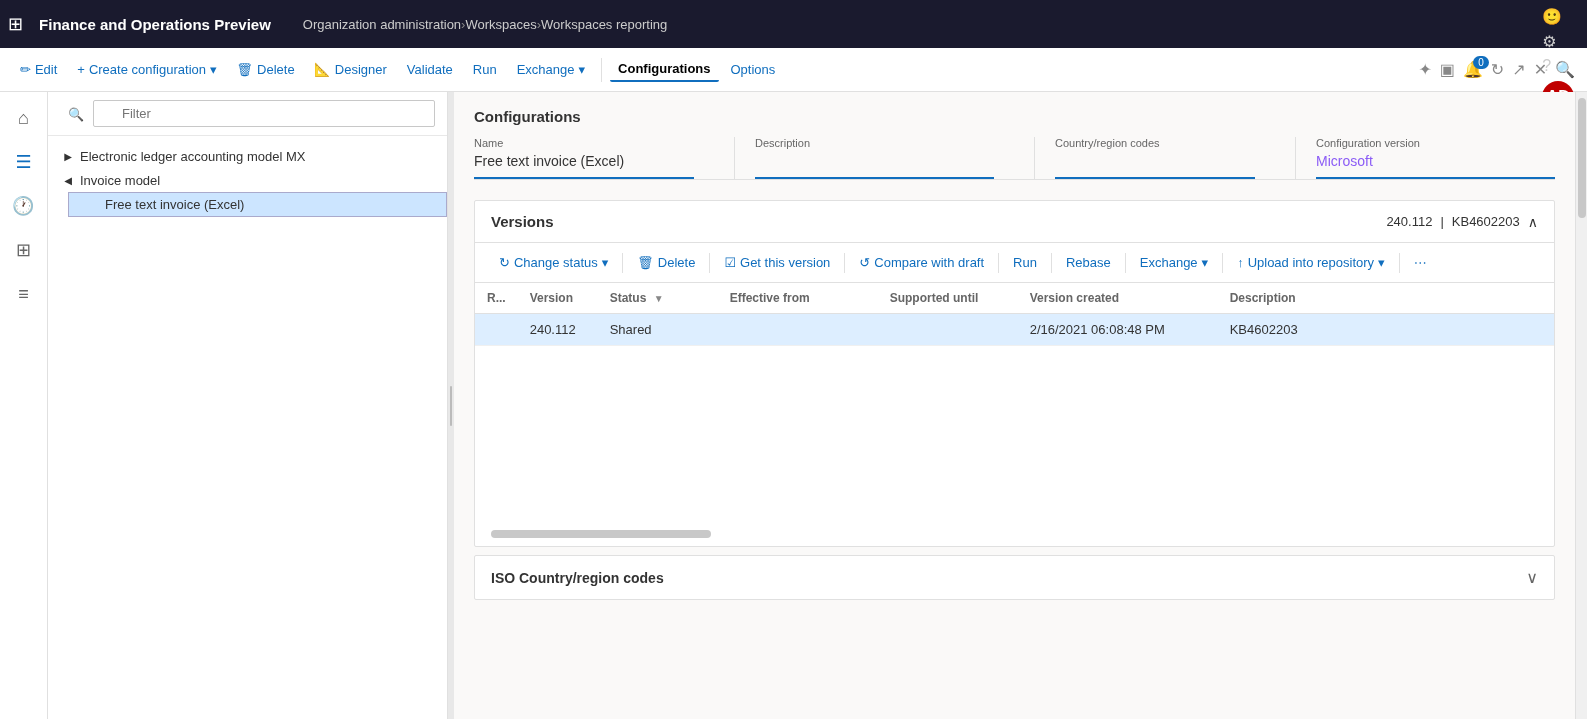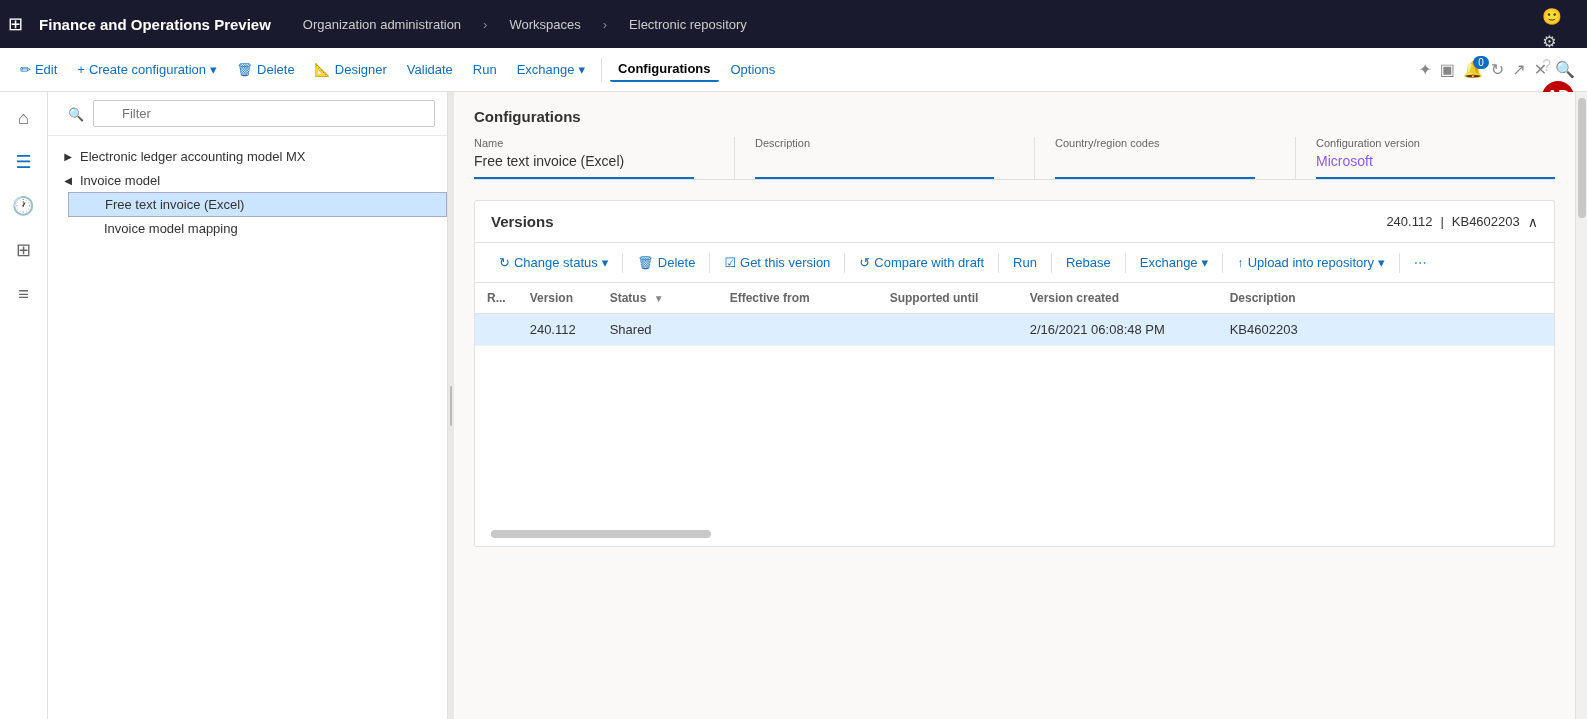--- a/index.html
+++ b/index.html
@@ -5,21 +5,21 @@
     * { box-sizing: border-box; margin: 0; padding: 0; }
     body { font-family: 'Segoe UI', sans-serif; font-size: 13px; background: #f3f2f1; overflow: hidden; width: 1587px; height: 719px; }
 
     
     .top-bar {
       display: flex; align-items: center; background: #1a1a2e; height: 48px;
       padding: 0 8px; gap: 8px; color: white;
     }
     .top-bar-grid { display: flex; align-items: center; gap: 6px; color: white; font-size: 18px; }
     .app-title { font-size: 15px; font-weight: 600; color: white; margin-left: 8px; flex: 0 0 auto; }
-    .breadcrumb { display: flex; align-items: center; gap: 22px; color: #ccc; font-size: 13px; margin-left: 24px; }
+    .breadcrumb { display: flex; align-items: center; gap: 0; color: #ccc; font-size: 13px; margin-left: 24px; }
     .breadcrumb-sep { color: #888; }
     .top-bar-right { margin-left: auto; display: flex; align-items: flex-start; gap: 6px; color: white; flex-direction: column; }
     .top-bar-icon { font-size: 16px; cursor: pointer; color: #ccc; }
     .tenant-label { font-size: 13px; color: #ccc; }
     .avatar { width: 32px; height: 32px; border-radius: 50%; background: #c00000; color: white; display: flex; align-items: center; justify-content: center; font-size: 16px; font-weight: 600; }
 
     
     .toolbar {
       display: flex; align-items: center; background: #fff; border-bottom: 1px solid #e0e0e0;
       height: 44px; padding: 0 12px; gap: 4px;
@@ -141,21 +141,21 @@
 <body>
 
 <div class="top-bar">
   <div class="top-bar-grid">⊞</div>
   <span class="app-title">Finance and Operations Preview</span>
   <div class="breadcrumb">
     <span style="color:#ccc;cursor:pointer">Organization administration</span>
     <span class="breadcrumb-sep">›</span>
     <span style="color:#ccc;cursor:pointer">Workspaces</span>
     <span class="breadcrumb-sep">›</span>
-    <span style="color:#ccc;cursor:pointer">Electronic repository</span>
+    <span style="color:#ccc;cursor:pointer">Workspaces reporting</span>
   </div>
   <div class="top-bar-right">
     <span class="tenant-label">USMF</span>
     <span class="top-bar-icon">🔍</span>
     <span class="top-bar-icon">🔔</span>
     <span class="top-bar-icon">🙂</span>
     <span class="top-bar-icon">⚙</span>
     <span class="top-bar-icon">?</span>
     <div class="avatar">AD</div>
   </div>
@@ -236,23 +236,20 @@
 
       <div class="tree-item">
         <span class="tree-toggle">◀</span>
         <span>Invoice model</span>
       </div>
 
       <div class="tree-item selected tree-indent" style="padding-left:36px; border: 1px solid #aac;">
         <span>Free text invoice (Excel)</span>
       </div>
 
-      <div class="tree-item tree-indent" style="padding-left:36px;">
-        <span>Invoice model mapping</span>
-      </div>
     </div>
   </div>
 
   <div class="resizer"></div>
 
   <div class="content-panel">
 
     <div class="config-title">Configurations</div>
 
     <div class="config-fields">
@@ -363,20 +360,24 @@
         </table>
       </div>
 
       <div style="height:180px; background:#fff;"></div>
 
       <div style="padding: 4px 16px 8px; display:flex; align-items:center;">
         <div style="width:220px; height:8px; background:#c8c8c8; border-radius:4px; cursor:pointer;"></div>
       </div>
     </div>
 
+    <div class="iso-section">
+      <span class="iso-title">ISO Country/region codes</span>
+      <span style="font-size:16px; color:#666;">∨</span>
+    </div>
 
   </div>
 
   <div style="width:12px; background:#f0f0f0; border-left:1px solid #e0e0e0; display:flex; flex-direction:column; align-items:center; padding:2px 0;">
     <div style="width:8px; height:120px; background:#c8c8c8; border-radius:4px; margin-top:4px; cursor:pointer;"></div>
   </div>
 
 </div>
 
 </body></html>

